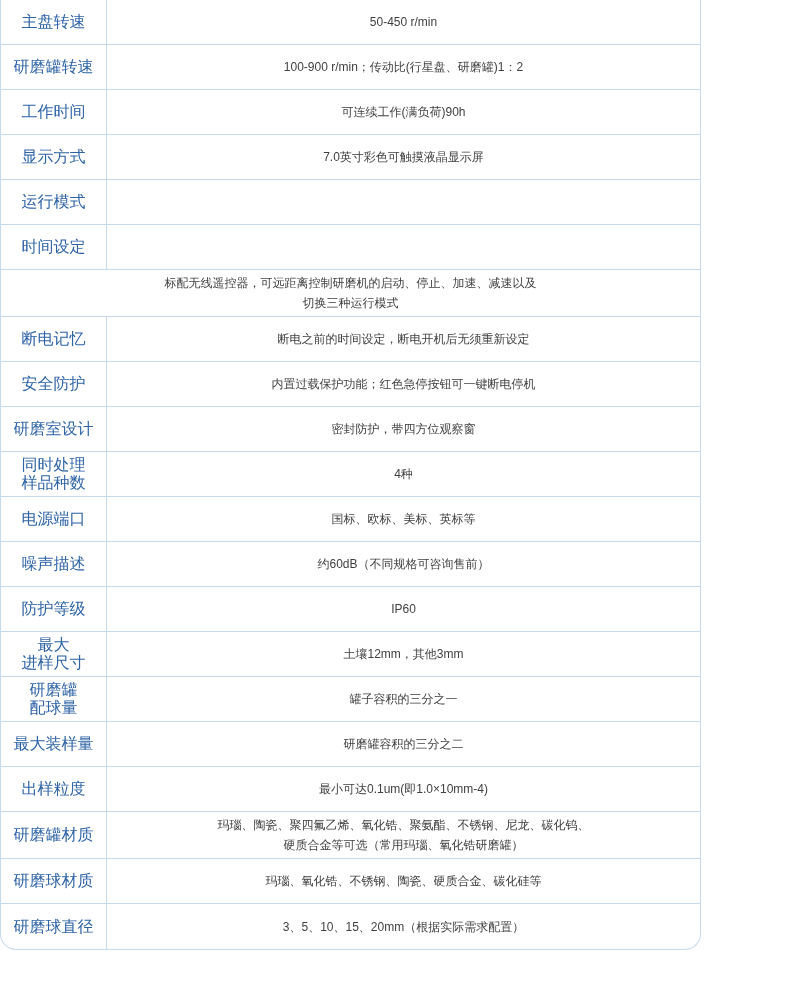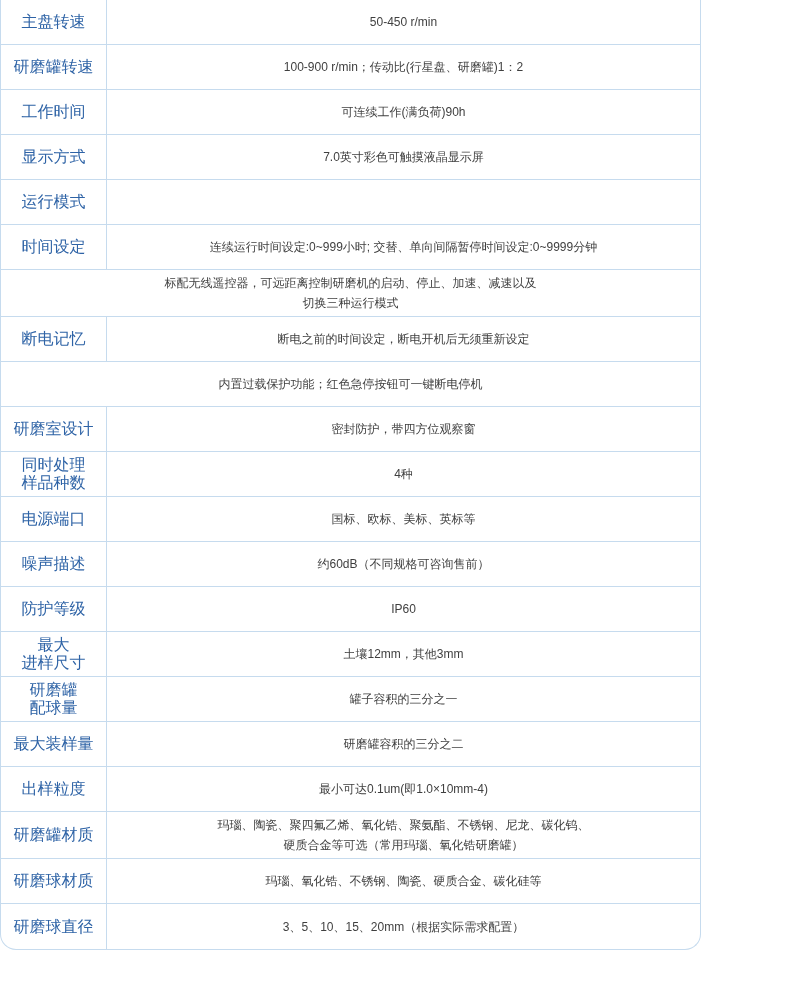--- a/index.html
+++ b/index.html
@@ -85,31 +85,31 @@
     </div>
     <div class="spec-row">
       <div class="label-cell">显示方式</div>
       <div class="value-cell">7.0英寸彩色可触摸液晶显示屏</div>
     </div>
     <div class="spec-row">
       <div class="label-cell">运行模式</div>
     </div>
     <div class="spec-row">
       <div class="label-cell">时间设定</div>
-      <div class="value-cell">连续运行时间设定:0~999小时; 交替、单向间隔暂停时间设定:0~9999分钟</div>
     </div>
     <div class="spec-row">
       <div class="value-cell">标配无线遥控器，可远距离控制研磨机的启动、停止、加速、减速以及
 切换三种运行模式</div>
     </div>
     <div class="spec-row">
       <div class="label-cell">断电记忆</div>
       <div class="value-cell">断电之前的时间设定，断电开机后无须重新设定</div>
     </div>
     <div class="spec-row">
+      <div class="label-cell">安全防护</div>
       <div class="value-cell">内置过载保护功能；红色急停按钮可一键断电停机</div>
     </div>
     <div class="spec-row">
       <div class="label-cell">研磨室设计</div>
       <div class="value-cell">密封防护，带四方位观察窗</div>
     </div>
     <div class="spec-row">
       <div class="label-cell">同时处理
 样品种数</div>
       <div class="value-cell">4种</div>

